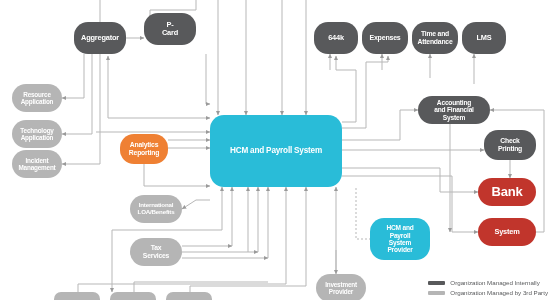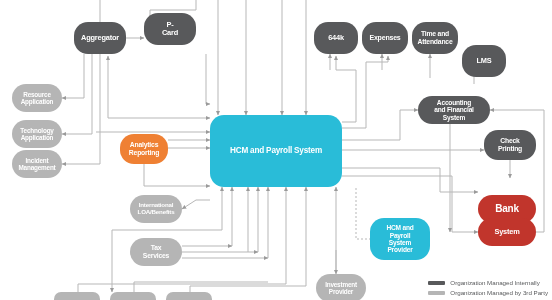--- a/index.html
+++ b/index.html
@@ -168,21 +168,21 @@
   </div>
   <div class="node n-internal" style="left:314px;top:22px;width:44px;height:32px;font-size:7.4px;">
     <span>644k</span>
   </div>
   <div class="node n-internal" style="left:362px;top:22px;width:46px;height:32px;font-size:7px;">
     <span>Expenses</span>
   </div>
   <div class="node n-internal" style="left:412px;top:22px;width:46px;height:32px;font-size:6.8px;">
     <span>Time and Attendance</span>
   </div>
-  <div class="node n-internal" style="left:462px;top:22px;width:44px;height:32px;font-size:7.4px;margin-top:23px;">
+  <div class="node n-internal" style="left:462px;top:22px;width:44px;height:32px;font-size:7.4px;">
     <span>LMS</span>
   </div>
 
   <div class="node n-thirdparty" style="left:12px;top:84px;width:50px;height:28px;font-size:6.4px;">
     <span>Resource Application</span>
   </div>
   <div class="node n-thirdparty" style="left:12px;top:120px;width:50px;height:28px;font-size:6.4px;">
     <span>Technology Application</span>
   </div>
   <div class="node n-thirdparty" style="left:12px;top:150px;width:50px;height:28px;font-size:6.4px;">
@@ -210,21 +210,21 @@
   <div class="node n-provider" style="left:370px;top:218px;width:60px;height:42px;font-size:6.6px;">
     <span>HCM and Payroll System Provider</span>
   </div>
 
   <div class="node n-internal" style="left:418px;top:96px;width:72px;height:28px;font-size:6.6px;">
     <span>Accounting and Financial System</span>
   </div>
   <div class="node n-internal" style="left:484px;top:130px;width:52px;height:30px;font-size:6.8px;">
     <span>Check Printing</span>
   </div>
-  <div class="node n-bank" style="left:478px;top:178px;width:58px;height:28px;font-size:10px;margin-top:17px;">
+  <div class="node n-bank" style="left:478px;top:178px;width:58px;height:28px;font-size:13px;">
     <span>Bank</span>
   </div>
   <div class="node n-bank" style="left:478px;top:218px;width:58px;height:28px;font-size:7.4px;">
     <span>System</span>
   </div>
 
   <div class="node n-thirdparty" style="left:54px;top:292px;width:46px;height:14px;font-size:6px;">
     <span></span>
   </div>
   <div class="node n-thirdparty" style="left:110px;top:292px;width:46px;height:14px;font-size:6px;">

